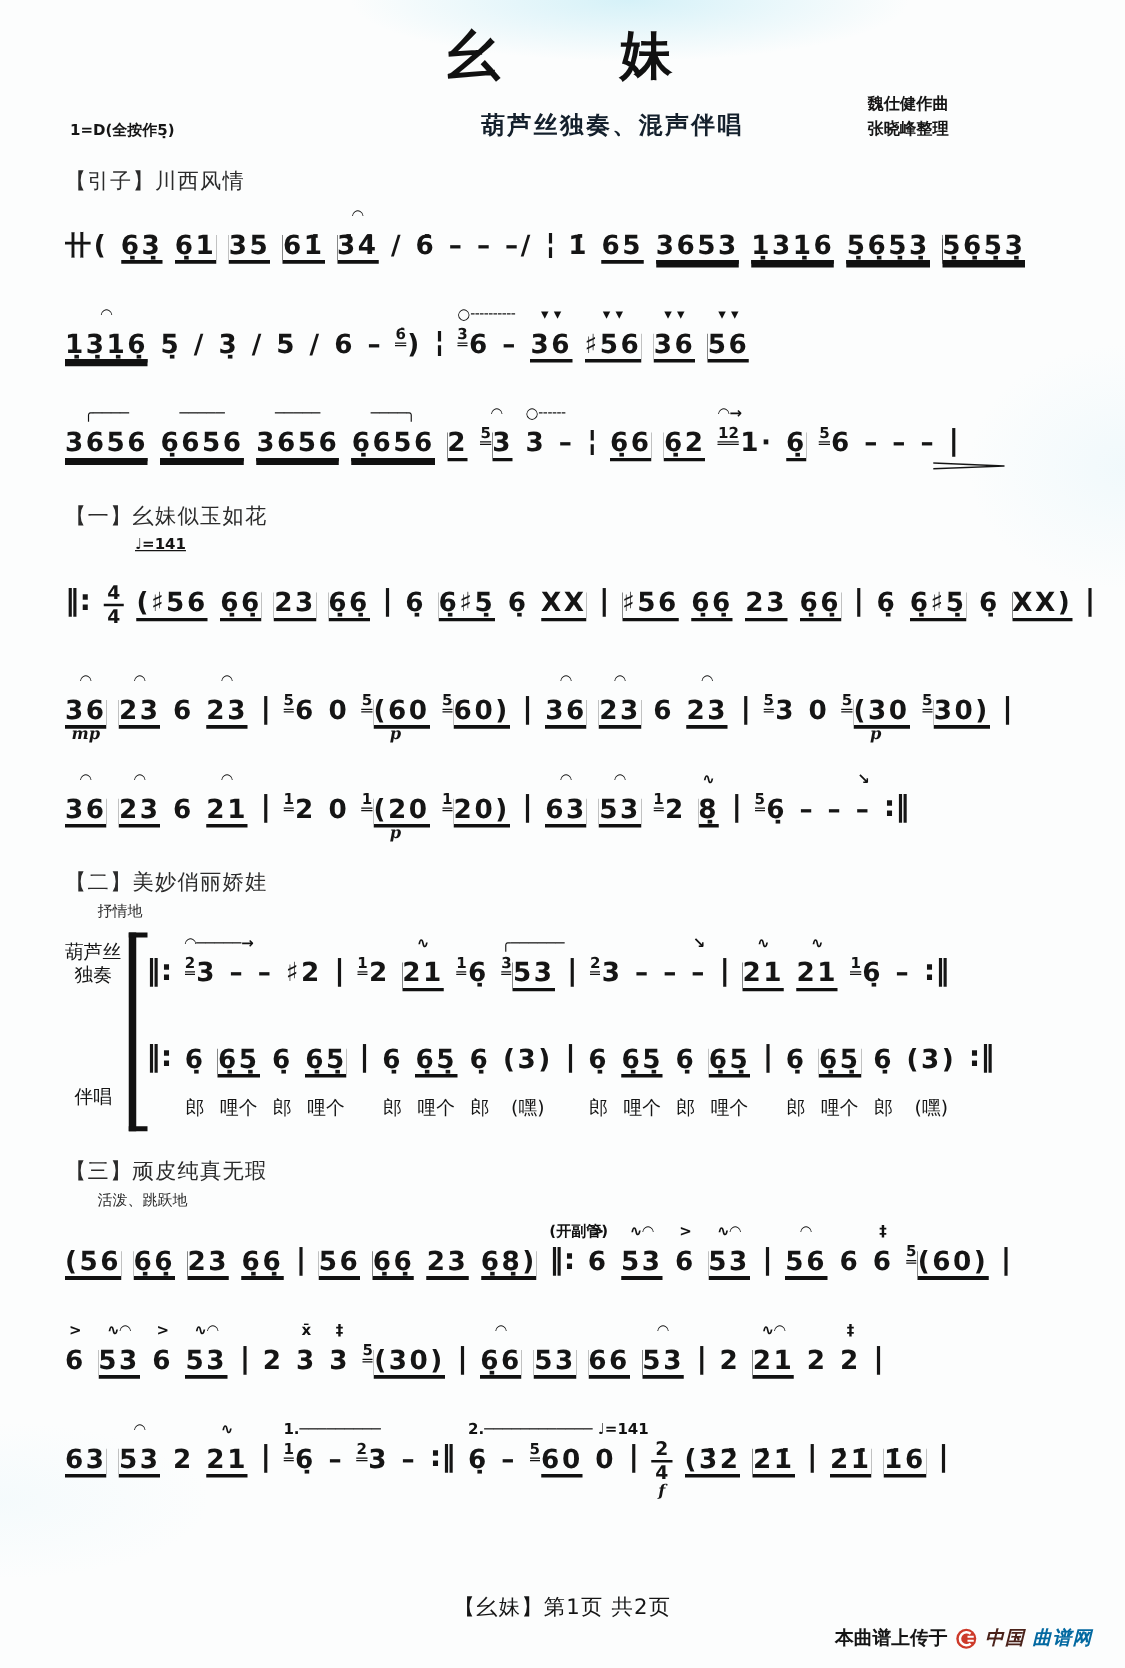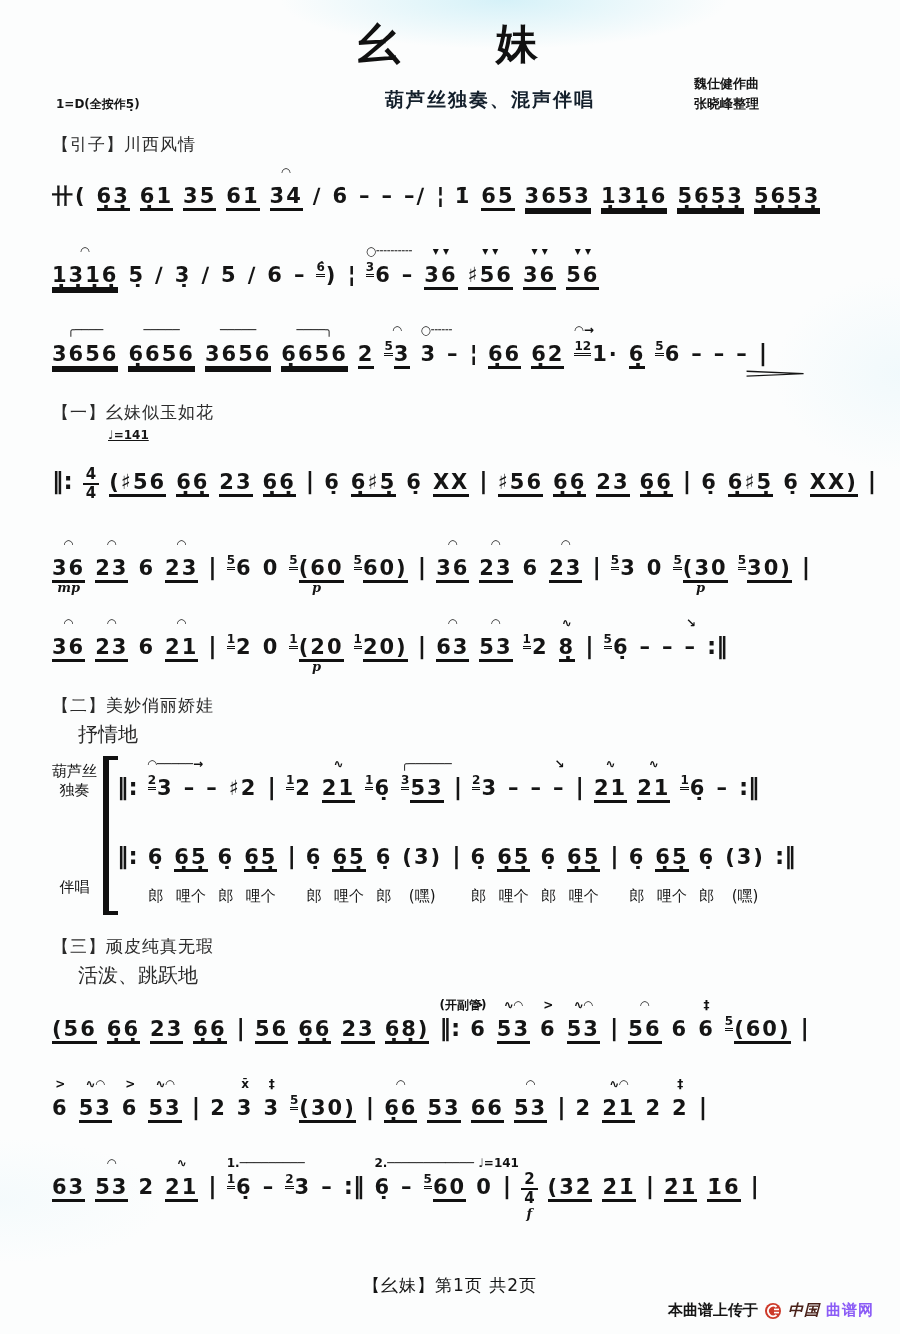--- a/index.html
+++ b/index.html
@@ -22,21 +22,21 @@
     padding-top:16px;letter-spacing:4px;color:#111;
   }
   .meta{display:flex;align-items:flex-end;padding:0 56px;margin-top:2px;}
   .key{width:230px;font-size:12px;font-weight:bold;white-space:nowrap;}
   .subtitle{flex:1;text-align:center;font-size:19px;font-weight:bold;color:#14202c;letter-spacing:2px;}
   .credits{width:150px;text-align:left;font-size:13px;font-weight:bold;line-height:1.5;white-space:nowrap;}
 
   
   .section{padding:0 52px;margin-top:20px;}
   .seclabel{font-size:17px;color:#2b2b2b;letter-spacing:1px;}
-  .mood{font-size:20px;color:#2b2b2b;margin:4px 0 0 26px;}
+  .mood{font-size:12px;color:#2b2b2b;margin:4px 0 0 26px;}
   .tempo{font-size:12px;font-weight:bold;margin:4px 0 0 56px;text-decoration:underline;}
 
   
   .mline{display:flex;align-items:flex-start;gap:10px;margin:8px 0 20px 0;flex-wrap:nowrap;}
   .cell{display:inline-flex;flex-direction:column;align-items:center;}
   .top{height:17px;font-size:12px;line-height:17px;white-space:nowrap;font-weight:bold;color:#111;}
   .top.tl{align-self:flex-start;width:0;overflow:visible;text-align:left;}
   .main{display:flex;align-items:flex-end;min-height:27px;}
   .nt{font-size:21px;font-weight:bold;line-height:1.1;letter-spacing:2px;white-space:nowrap;}
   .barcell .nt{letter-spacing:0;font-size:23px;}
@@ -62,21 +62,21 @@
   .sysbracket::before{top:0;}
   .sysbracket::after{bottom:0;}
   .sysstaves{flex:1;}
   .sysstaves .mline{margin:0 0 10px 0;}
 
   
   .footer{position:absolute;left:0;right:0;bottom:14px;height:46px;}
   .pageinfo{text-align:center;font-size:17px;letter-spacing:1px;}
   .uploadline{position:absolute;right:26px;bottom:0;display:flex;align-items:center;gap:6px;font-size:15px;font-weight:bold;}
   .site1{color:#4a221a;font-style:italic;letter-spacing:1px;}
-  .site2{color:#8b5cf6;letter-spacing:1px;}
+  .site2{color:#0369a1;font-style:italic;letter-spacing:1px;}
 </style>
 </head>
 <body>
 
 <div class="page">
 
   <div class="title">幺　　妹</div>
 
   <div class="meta">
     <div class="key">1=D(全按作5̣)</div>

